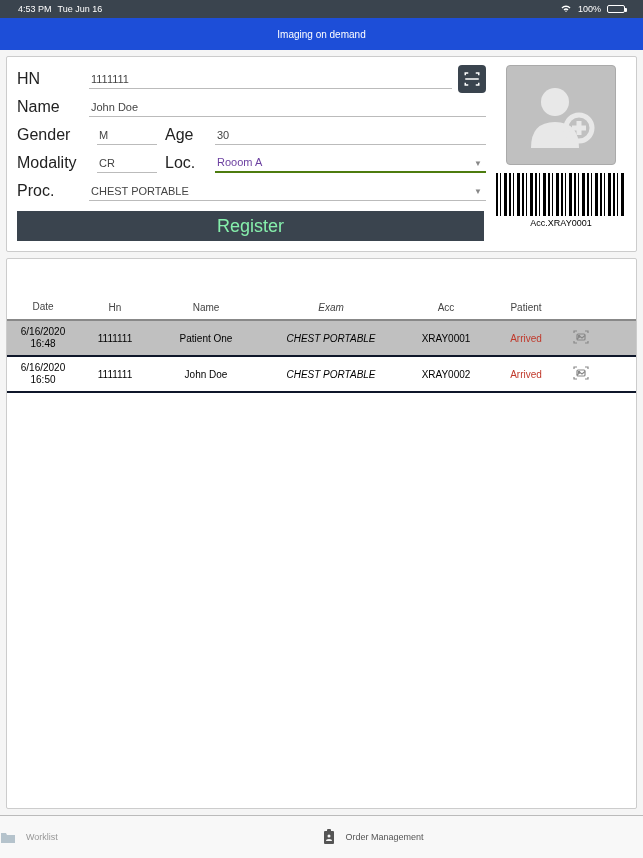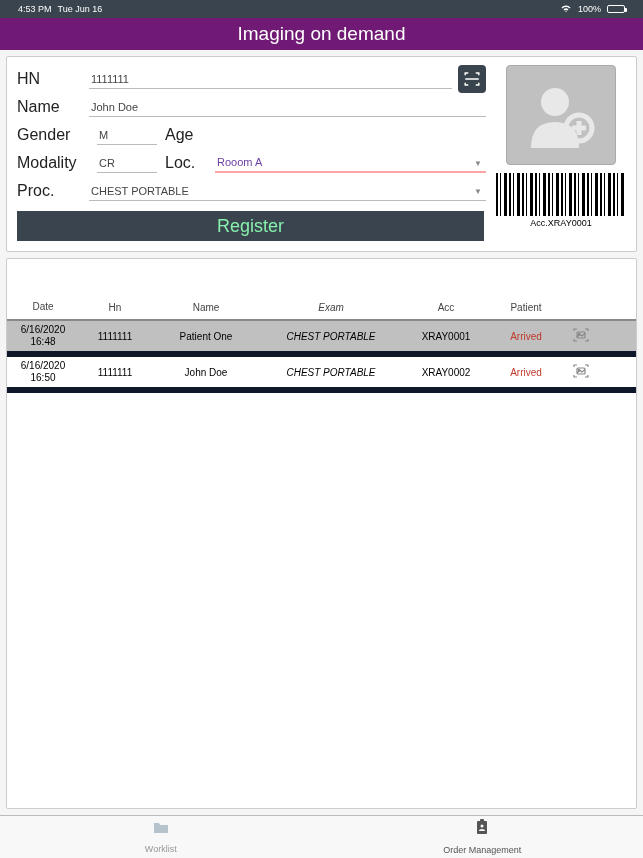--- a/index.html
+++ b/index.html
@@ -1,54 +1,54 @@
 <!DOCTYPE html>
 <html><head>
 <meta charset="utf-8">
 <style>
   * { box-sizing: border-box; margin: 0; padding: 0; }
   html, body { width: 643px; height: 858px; font-family: -apple-system, Helvetica, Arial, sans-serif; background: #f5f5f5; overflow: hidden; }
   .status-bar { background: #3a444e; color: #fff; height: 18px; display: flex; justify-content: space-between; align-items: center; padding: 0 18px; font-size: 9px; }
   .status-left, .status-right { display: flex; align-items: center; gap: 6px; }
-  .title-bar { background: #701a75; color: #fff; height: 32px; display: flex; align-items: center; justify-content: center; font-size: 19px; font-weight: 500; }
+  .title-bar { background: #1d4ed8; color: #fff; height: 32px; display: flex; align-items: center; justify-content: center; font-size: 10px; font-weight: 500; }
   .content { height: calc(858px - 18px - 32px - 43px); display: flex; flex-direction: column; padding: 6px; gap: 6px; }
   .form-card { background: #fff; border: 1px solid #ccc; border-radius: 2px; padding: 8px 10px 10px 10px; display: flex; gap: 10px; }
   .form-left { flex: 1; }
   .form-right { width: 130px; display: flex; flex-direction: column; align-items: center; }
   .avatar { width: 110px; height: 100px; background: #c0c0c0; border: 1px solid #aaa; border-radius: 4px; display: flex; align-items: center; justify-content: center; position: relative; }
   .barcode { margin-top: 8px; width: 130px; height: 55px; display: flex; flex-direction: column; align-items: center; }
   .barcode-bars { width: 100%; height: 45px; background: repeating-linear-gradient(90deg, #000 0 2px, #fff 2px 4px, #000 4px 5px, #fff 5px 8px, #000 8px 11px, #fff 11px 13px); }
   .barcode-label { font-size: 9px; margin-top: 2px; }
   .form-row { display: flex; align-items: center; height: 28px; }
   .form-label { font-size: 16px; color: #222; width: 72px; }
   .form-field { flex: 1; display: flex; align-items: center; position: relative; }
   .form-input { width: 100%; border: none; border-bottom: 1px solid #bbb; font-size: 11px; padding: 3px 2px; color: #444; background: transparent; outline: none; }
-  .form-input.editing { border-bottom: 2px solid #fca5a5; color: #6b3fa0; }
+  .form-input.editing { border-bottom: 2px solid #4d7c0f; color: #6b3fa0; }
   .dropdown-arrow { position: absolute; right: 4px; top: 50%; transform: translateY(-50%); font-size: 8px; color: #888; pointer-events: none; }
   .scan-btn { width: 28px; height: 28px; background: #3a444e; border-radius: 4px; display: flex; align-items: center; justify-content: center; margin-left: 6px; cursor: pointer; }
   .register-btn { width: calc(100% - 2px); background: #3a444e; color: #86efac; height: 30px; font-size: 18px; font-weight: 500; border: none; cursor: pointer; margin-top: 6px; }
   .two-col { display: flex; gap: 8px; }
   .two-col .form-label.age { width: 42px; }
   .two-col .form-label.loc { width: 42px; }
   .table-card { background: #fff; border: 1px solid #ccc; border-radius: 2px; flex: 1; overflow: hidden; display: flex; flex-direction: column; }
   .table-header, .table-row { display: flex; align-items: center; font-size: 10px; }
   .table-header { height: 26px; border-bottom: 2px solid #888; color: #444; margin-top: 36px; }
-  .table-row { height: 36px; border-bottom: 6px solid #0f172a; }
+  .table-row { height: 36px; border-bottom: 2px solid #0f172a; }
   .table-row.selected { background: #c0c0c0; }
   .col { text-align: center; padding: 0 4px; }
   .col-date { width: 72px; line-height: 1.2; }
   .col-hn { width: 72px; }
   .col-name { width: 110px; }
   .col-exam { width: 140px; font-style: italic; }
   .col-acc { width: 90px; }
   .col-status { width: 70px; }
   .col-action { width: 40px; }
   .status-arrived { color: #c0392b; }
   .tab-bar { height: 43px; border-top: 1px solid #bbb; background: #f8f8f8; display: flex; }
-  .tab { flex: 1; display: flex; flex-direction: column; align-items: center; justify-content: center; gap: 10px; cursor: pointer; }
+  .tab { flex: 1; display: flex; flex-direction: row; align-items: center; justify-content: flex-start; gap: 10px; cursor: pointer; }
   .tab span { font-size: 9px; color: #555; }
   .tab.inactive { opacity: 0.6; }
   .battery { width: 18px; height: 8px; border: 1px solid #fff; border-radius: 2px; position: relative; }
   .battery::after { content: ''; position: absolute; right: -3px; top: 2px; width: 2px; height: 4px; background: #fff; border-radius: 0 1px 1px 0; }
   .battery-fill { background: #fff; height: 100%; width: 100%; }
 </style>
 </head>
 <body>
 
 <div class="status-bar">
@@ -91,20 +91,23 @@
         <div class="form-field">
           <input class="form-input" value="John Doe" style="">
         </div>
       </div>
       <div class="form-row two-col">
         <div class="form-label">Gender</div>
         <div class="form-field" style="flex:0 0 60px">
           <input class="form-input" value="M" style="">
         </div>
         <div class="form-label age">Age</div>
+        <div class="form-field">
+          <input class="form-input" value="30" style="">
+        </div>
       </div>
       <div class="form-row two-col">
         <div class="form-label">Modality</div>
         <div class="form-field" style="flex:0 0 60px">
           <input class="form-input" value="CR" style="">
         </div>
         <div class="form-label loc">Loc.</div>
         <div class="form-field">
           <input class="form-input editing" value="Rooom A" style="">
           <span class="dropdown-arrow">▼</span>

